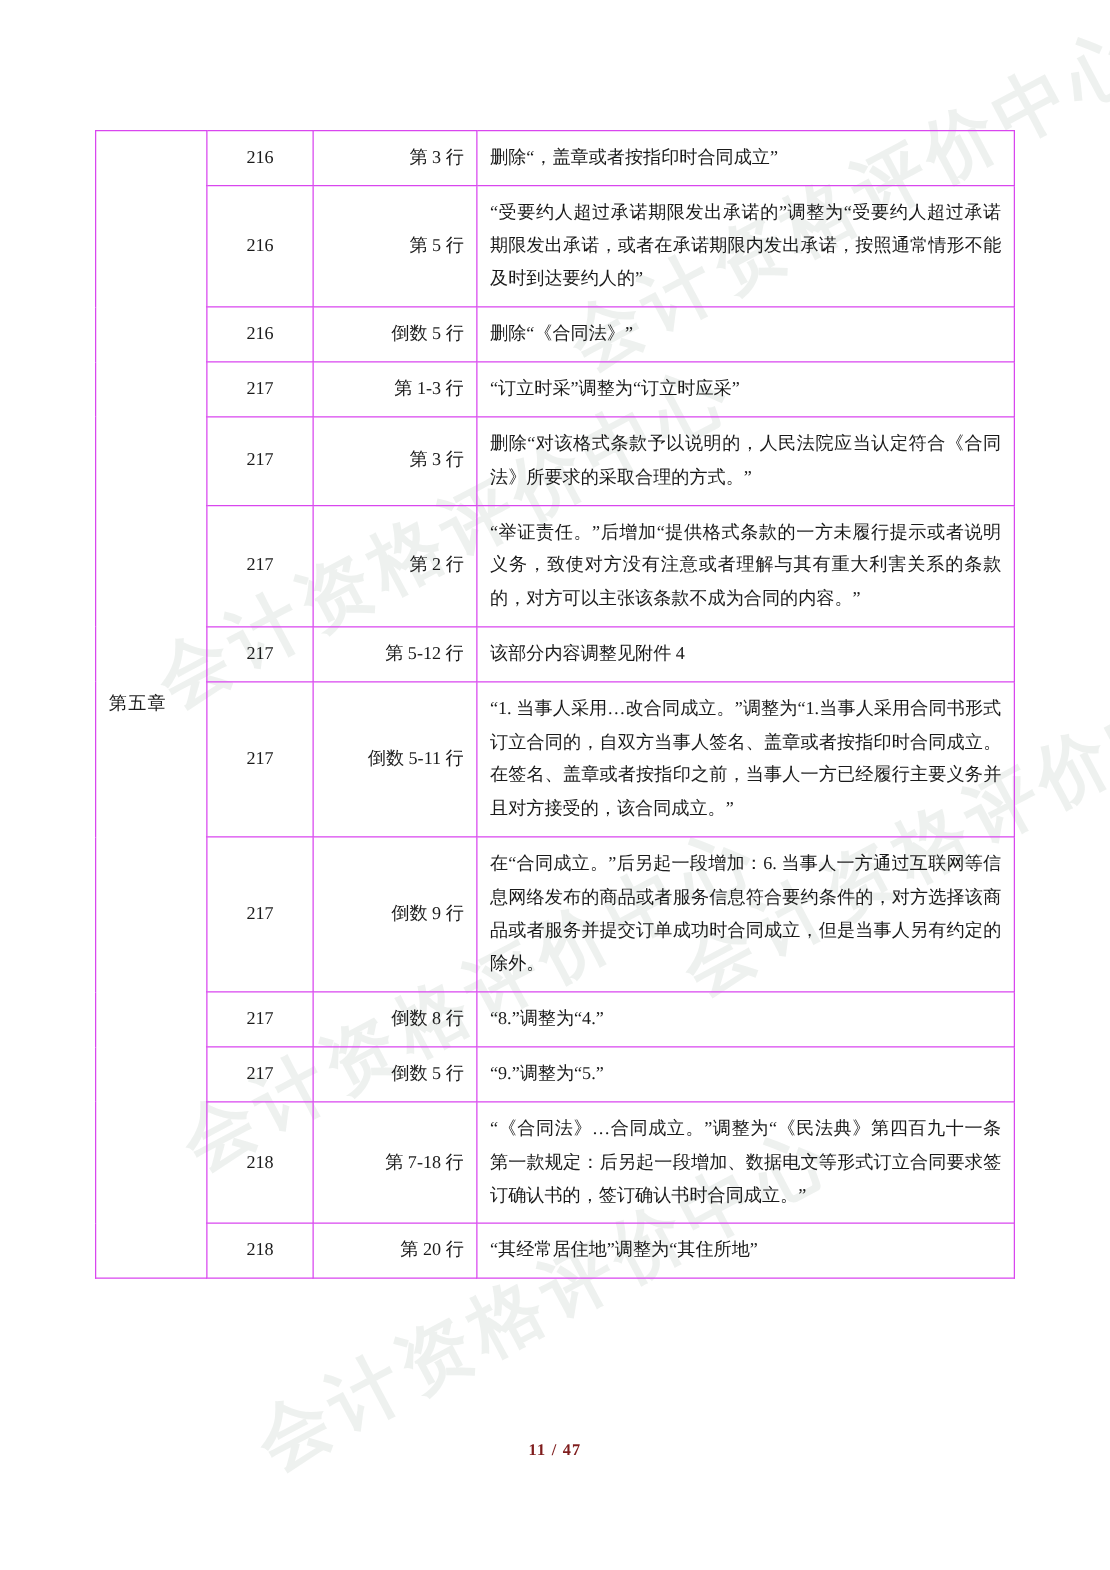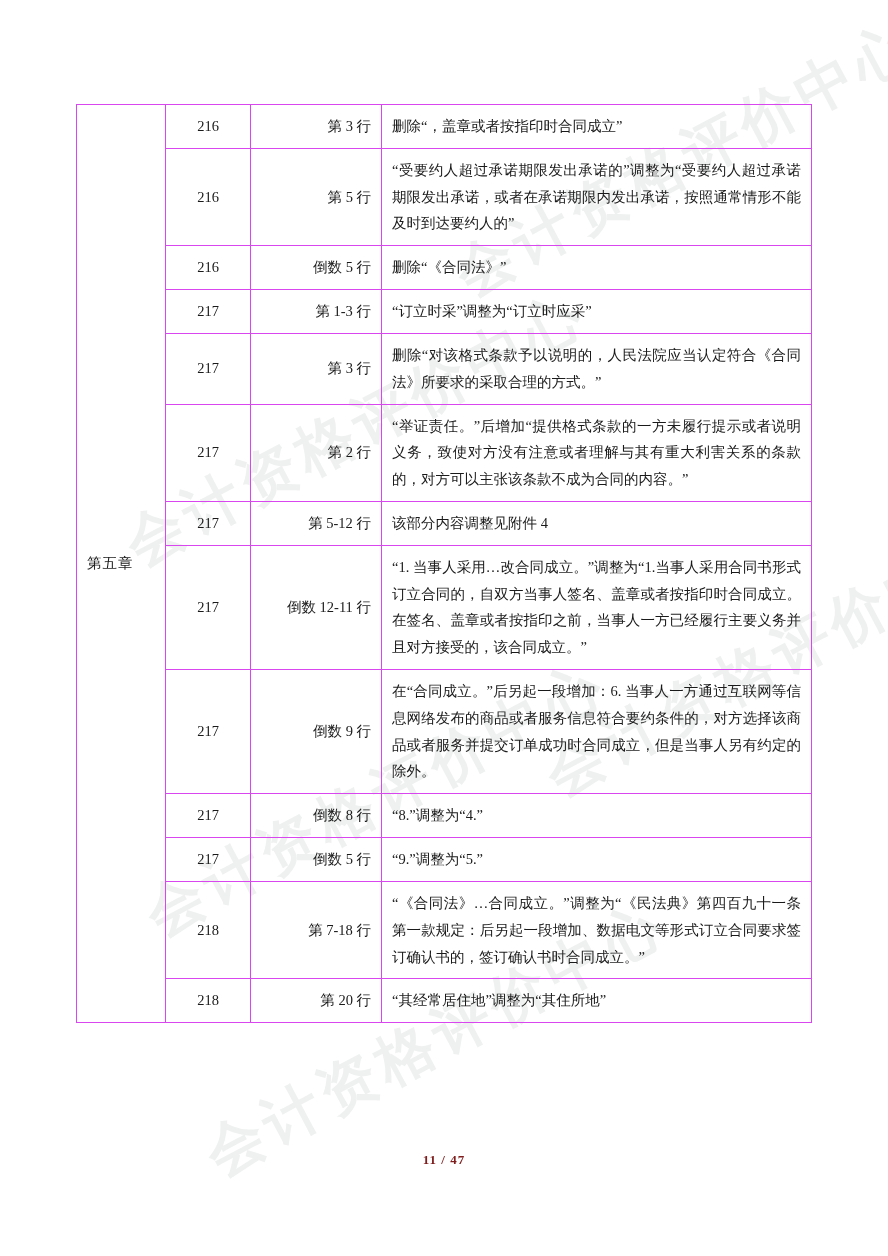--- a/index.html
+++ b/index.html
@@ -143,21 +143,21 @@
         <td class="line-cell">第 2 行</td>
         <td class="content-cell">“举证责任。”后增加“提供格式条款的一方未履行提示或者说明义务，致使对方没有注意或者理解与其有重大利害关系的条款的，对方可以主张该条款不成为合同的内容。”</td>
       </tr>
       <tr>
         <td class="page-cell">217</td>
         <td class="line-cell">第 5-12 行</td>
         <td class="content-cell">该部分内容调整见附件 4</td>
       </tr>
       <tr>
         <td class="page-cell">217</td>
-        <td class="line-cell">倒数 12-11 行</td>
+        <td class="line-cell">倒数 5-11 行</td>
         <td class="content-cell">“1. 当事人采用…改合同成立。”调整为“1.当事人采用合同书形式订立合同的，自双方当事人签名、盖章或者按指印时合同成立。在签名、盖章或者按指印之前，当事人一方已经履行主要义务并且对方接受的，该合同成立。”</td>
       </tr>
       <tr>
         <td class="page-cell">217</td>
         <td class="line-cell">倒数 9 行</td>
         <td class="content-cell">在“合同成立。”后另起一段增加：6. 当事人一方通过互联网等信息网络发布的商品或者服务信息符合要约条件的，对方选择该商品或者服务并提交订单成功时合同成立，但是当事人另有约定的除外。</td>
       </tr>
       <tr>
         <td class="page-cell">217</td>
         <td class="line-cell">倒数 8 行</td>

